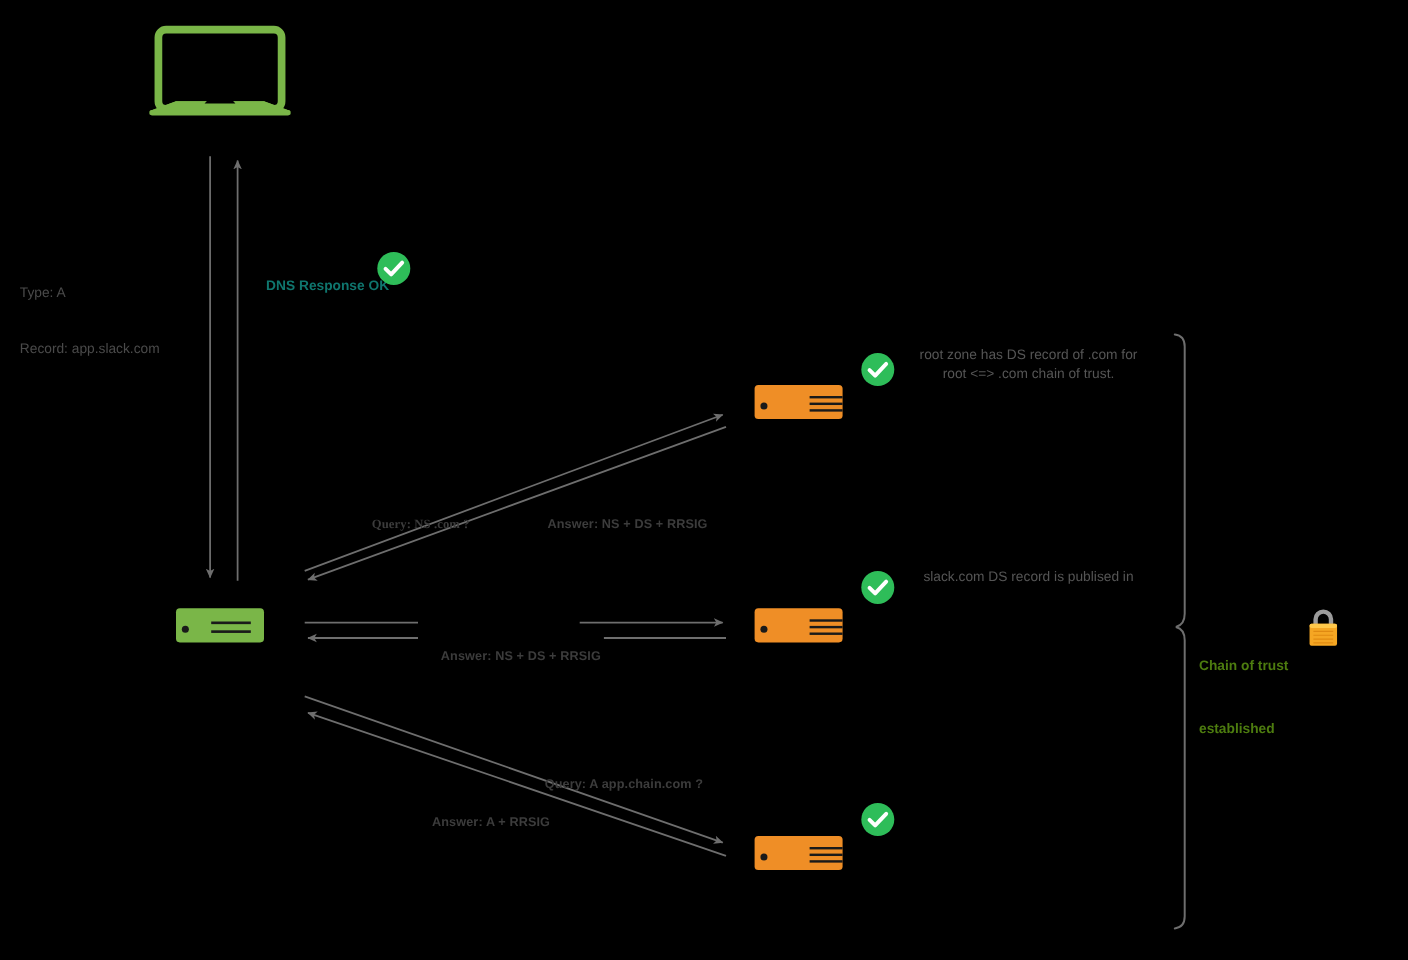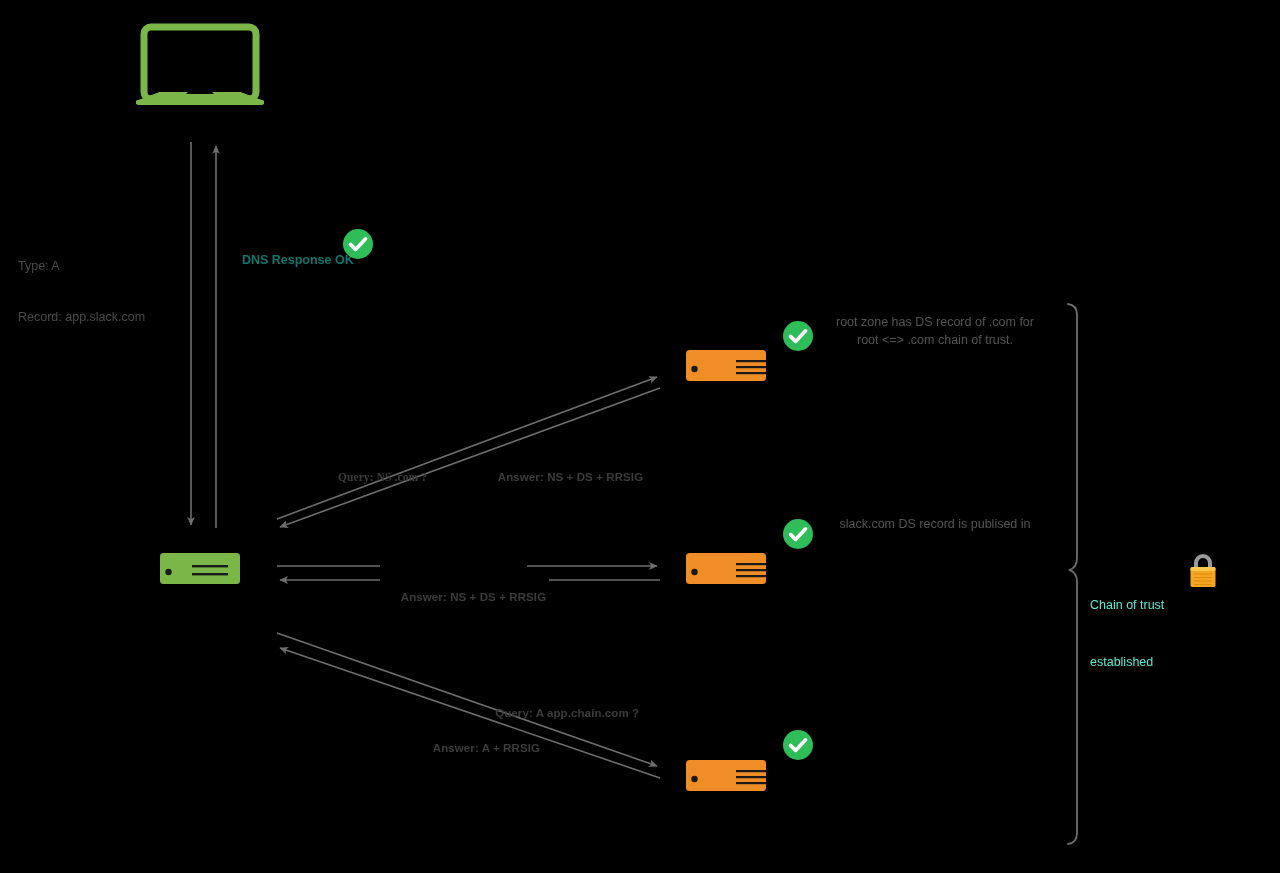--- a/index.html
+++ b/index.html
@@ -48,24 +48,25 @@
   .annot {
     position: absolute;
     color: #555555;
     font-size: 12.5px;
     line-height: 18px;
     text-align: center;
     width: 250px;
   }
   .chain-lbl {
     position: absolute;
-    color: #5eead4;
+    color: #4d7c0f;
     font-size: 12.5px;
     line-height: 19px;
     white-space: pre;
+    font-weight: bold;
   }
   .check {
     position: absolute;
     width: 32px;
     height: 32px;
   }
   .lock {
     position: absolute;
     width: 34px;
     height: 38px;
@@ -169,21 +170,21 @@
   <div class="txt lbl-arrow" style="left:380px; top:558px; background:#000; padding:0 3px;">
     <span>Query: NS slack.com ?</span>
   </div>
   <div class="txt lbl-arrow" style="left:385px; top:572px; background:#000; padding:0 3px;">
     <span>Answer: NS + DS + RRSIG</span>
   </div>
 
   <div class="txt lbl-arrow" style="left:482px; top:688px;">
     <span>Query: A app.chain.com ?</span>
   </div>
-  <div class="txt lbl-arrow" style="left:420px; top:723px;">
+  <div class="txt lbl-arrow" style="left:380px; top:723px;">
     <span>Answer: A + RRSIG</span>
   </div>
 
   <svg class="check" style="left:782px; top:320px;" viewBox="0 0 32 32">
     <circle cx="16" cy="16" r="15" fill="#2ebd59"></circle>
     <path d="M8.5,16.4 L13.6,21.4 L23.6,10.8" fill="none" stroke="#ffffff" stroke-width="3.6" stroke-linecap="round" stroke-linejoin="round"></path>
   </svg>
   <div class="annot" style="left:810px; top:313px;">
     <div>root zone has DS record of .com for</div>
     <div>root &lt;=&gt; .com chain of trust.</div>

